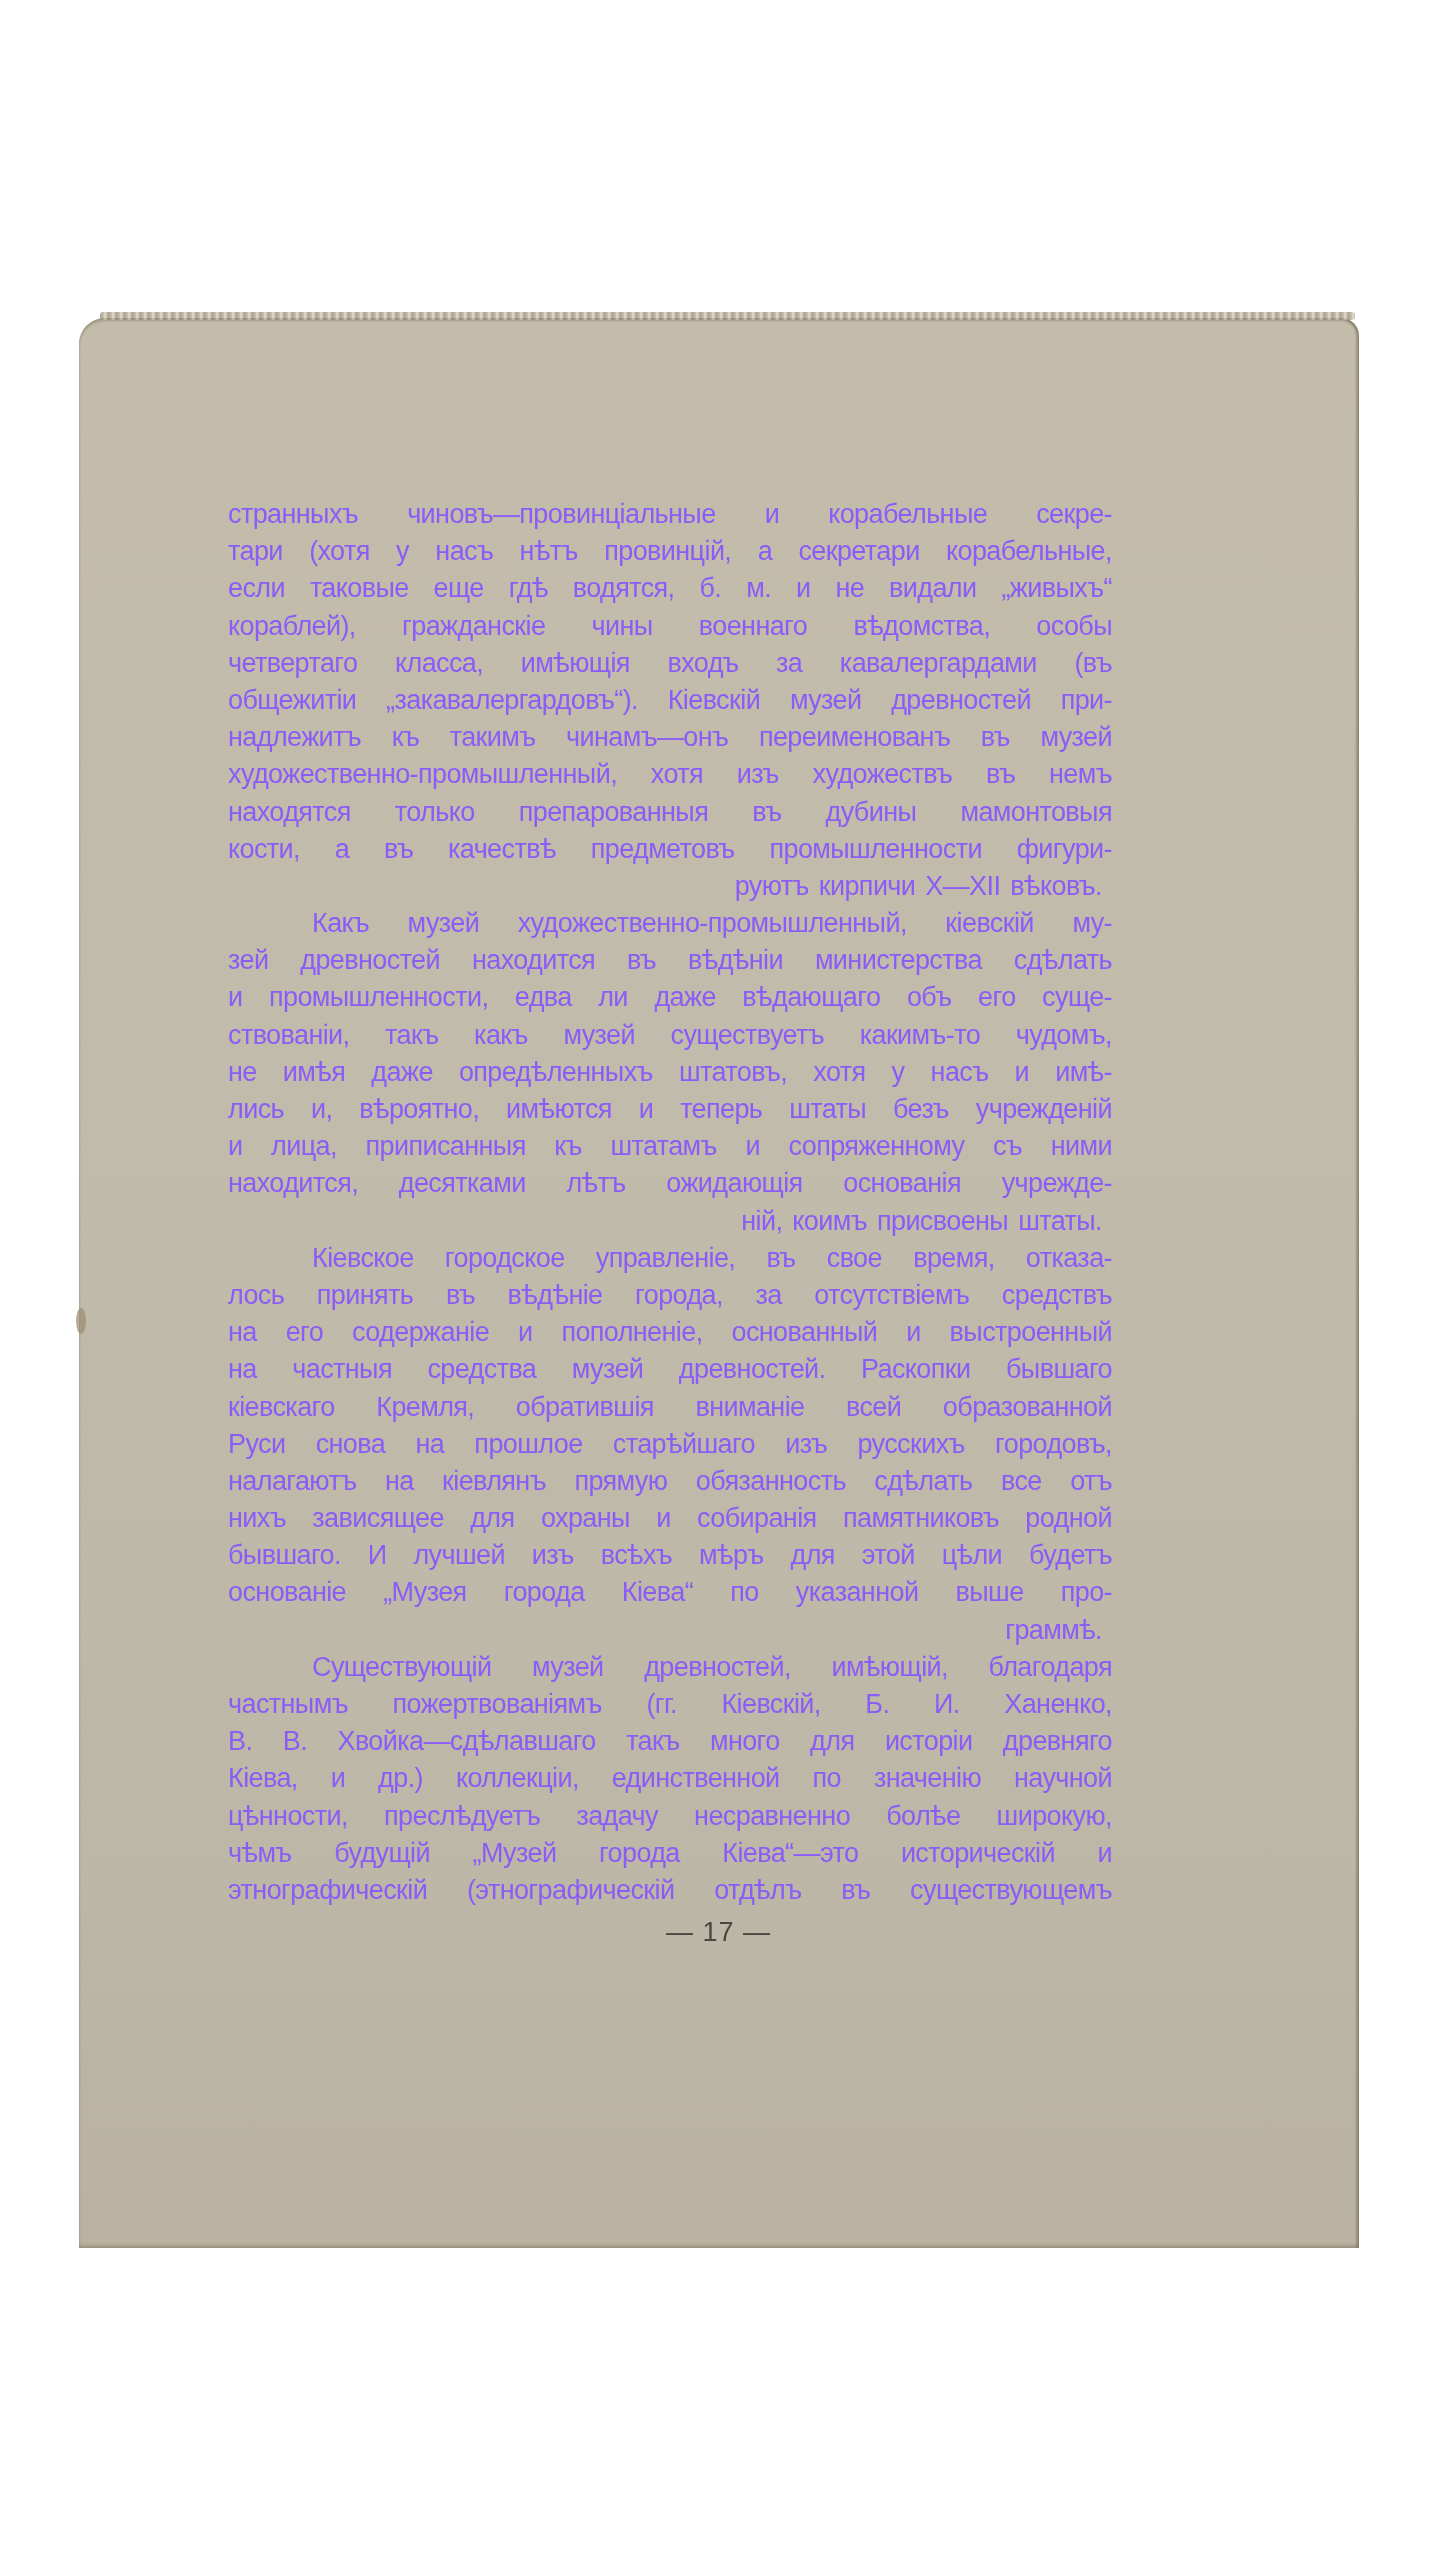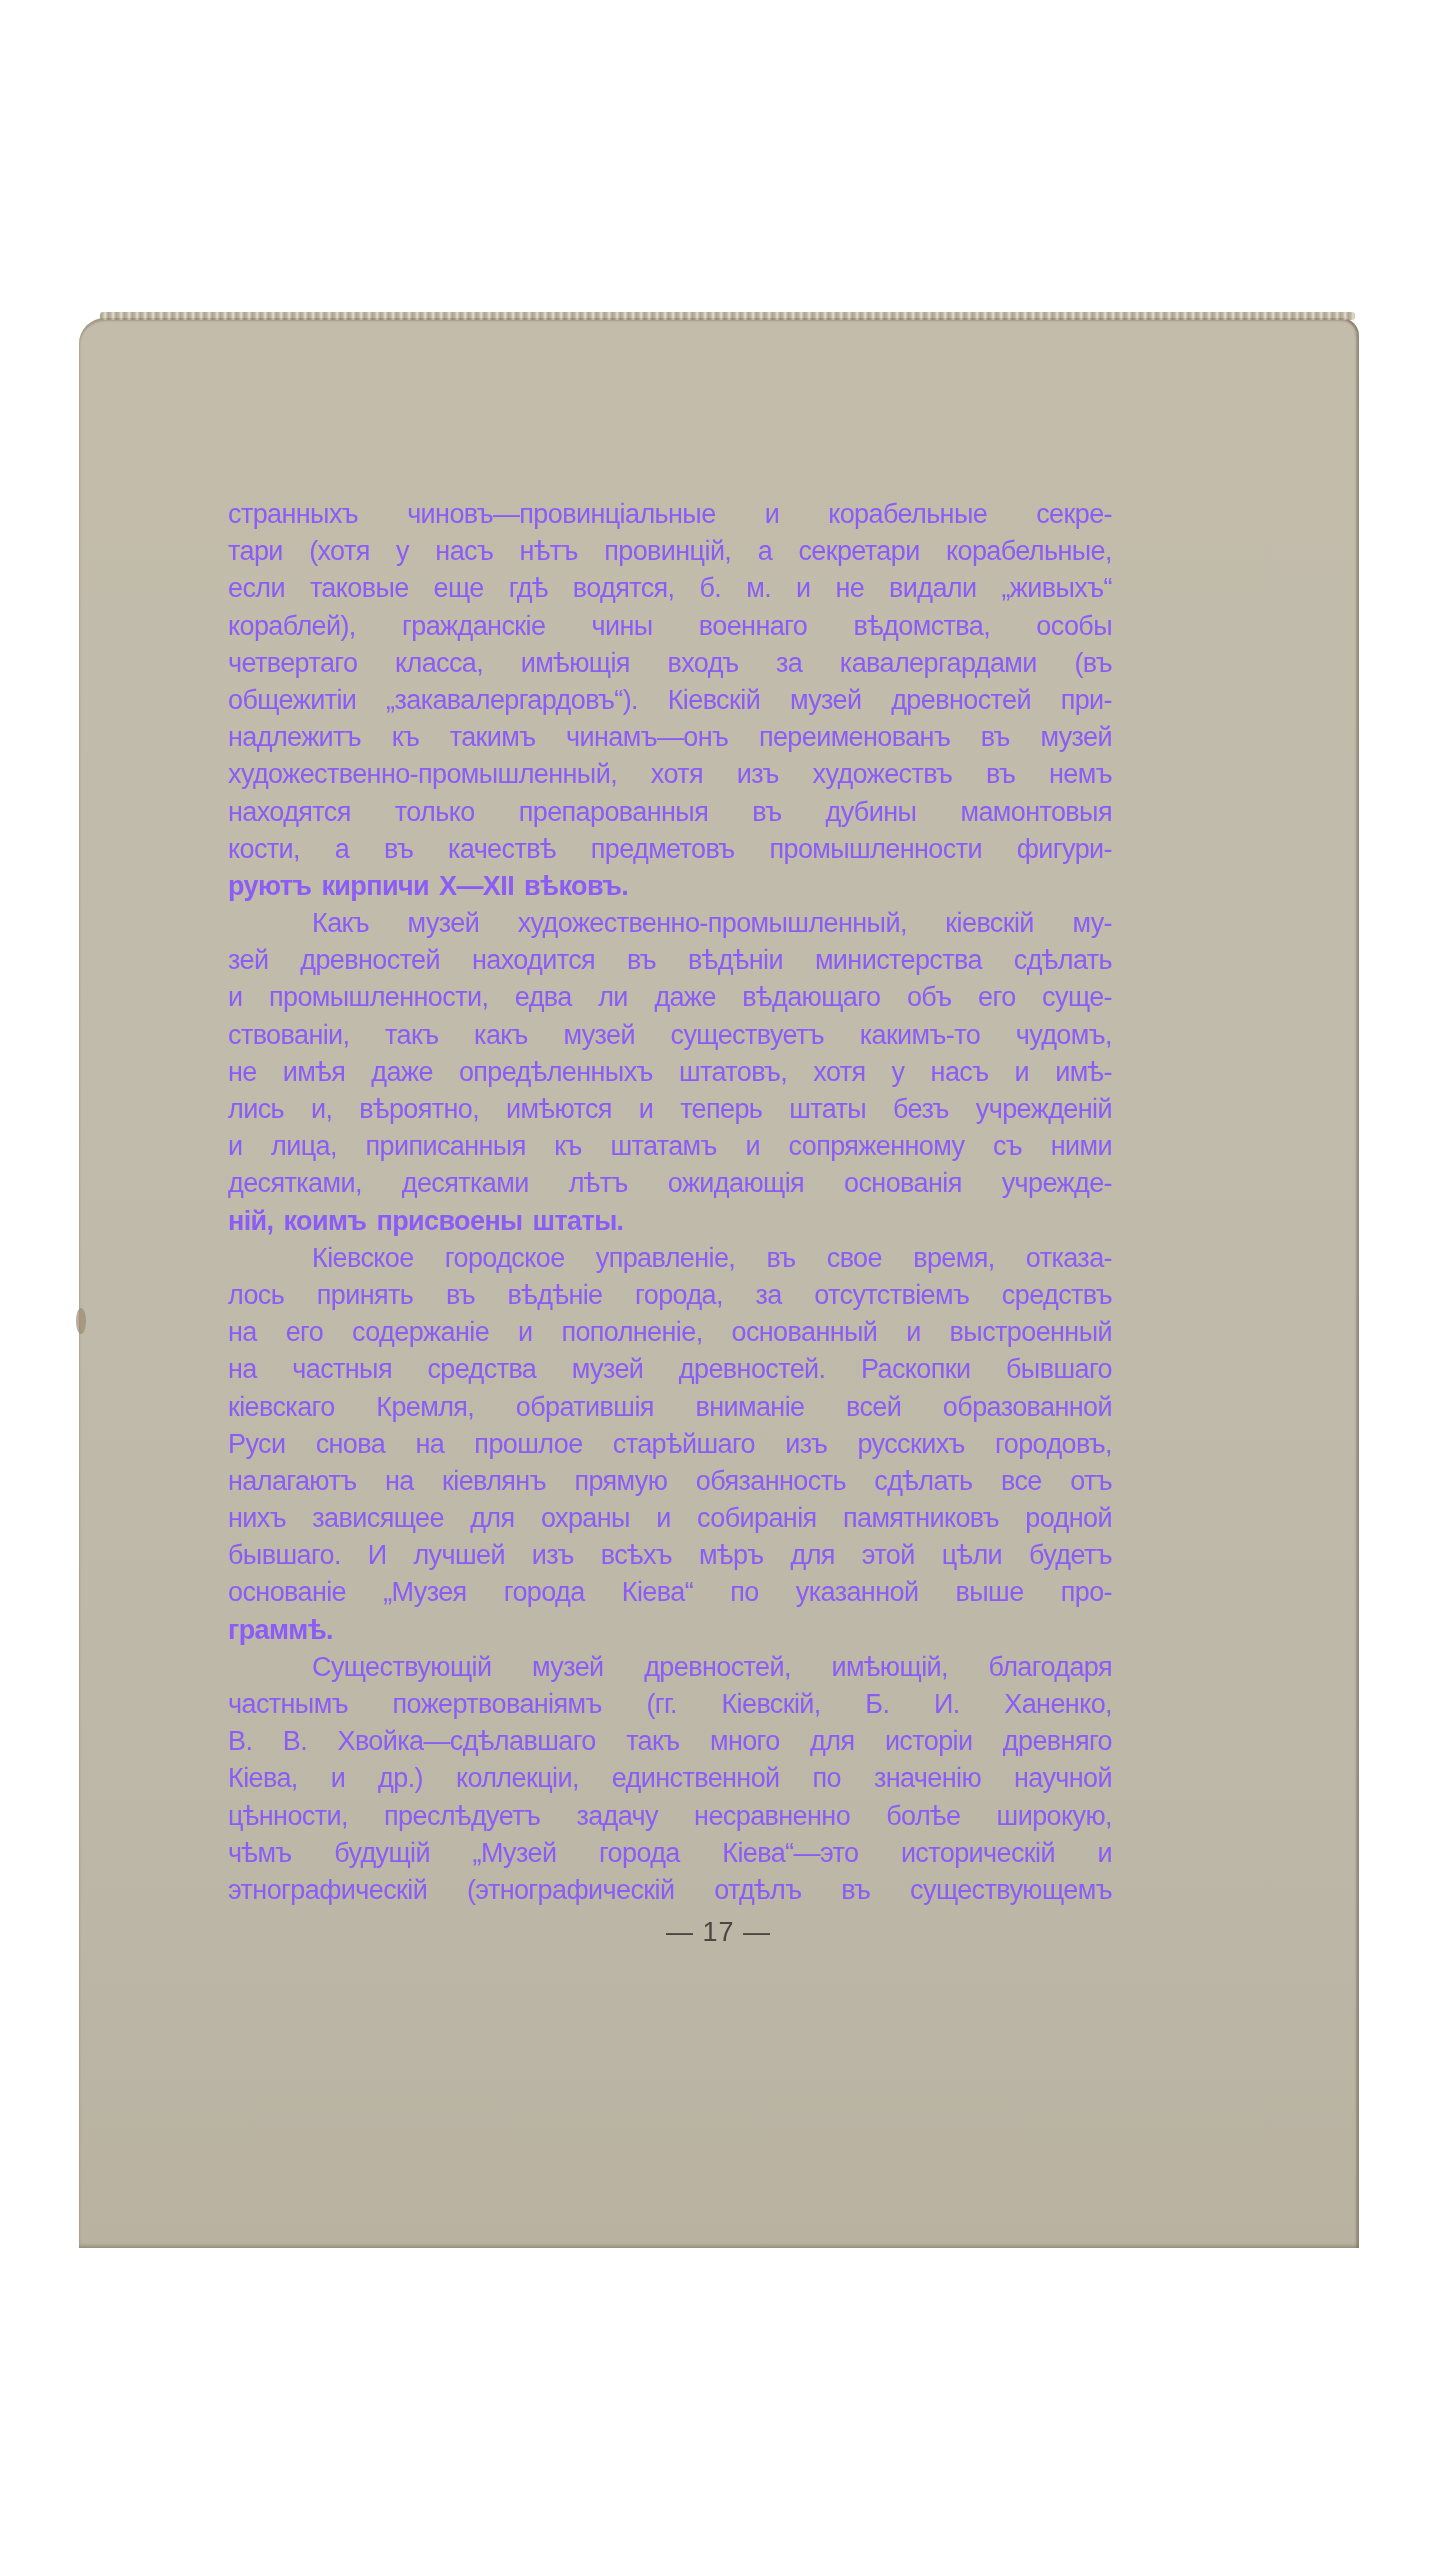--- a/index.html
+++ b/index.html
@@ -33,21 +33,21 @@
     height: 37.2px;
     line-height: 37.2px;
     font-size: 27px;
     white-space: nowrap;
     display: flex;
     justify-content: space-between;
     letter-spacing: -0.6px;
     transform-origin: left center;
   }
   .line.indent { padding-left: 84px; }
-  .line.last { justify-content: flex-start; font-weight: bold; }
+  .line.last { justify-content: flex-end; }
   .line span.w { display: inline-block; }
   .line.last span.w { margin-right: 10px; }
   .page-number {
     position: absolute; left: 0; width: 1437px; top: 1917px;
     text-align: center; color: #4a4640;
     font-family: "Liberation Sans", sans-serif; font-size: 27px;
     letter-spacing: 1px;
   }
 </style>
 </head>
@@ -218,21 +218,21 @@
       <span class="w">лица,</span>
       <span class="w">приписанныя</span>
       <span class="w">къ</span>
       <span class="w">штатамъ</span>
       <span class="w">и</span>
       <span class="w">сопряженному</span>
       <span class="w">съ</span>
       <span class="w">ними</span>
     </div>
     <div class="line">
-      <span class="w">десятками,</span>
+      <span class="w">находится,</span>
       <span class="w">десятками</span>
       <span class="w">лѣтъ</span>
       <span class="w">ожидающія</span>
       <span class="w">основанія</span>
       <span class="w">учрежде-</span>
     </div>
     <div class="line last">
       <span class="w">ній,</span>
       <span class="w">коимъ</span>
       <span class="w">присвоены</span>

